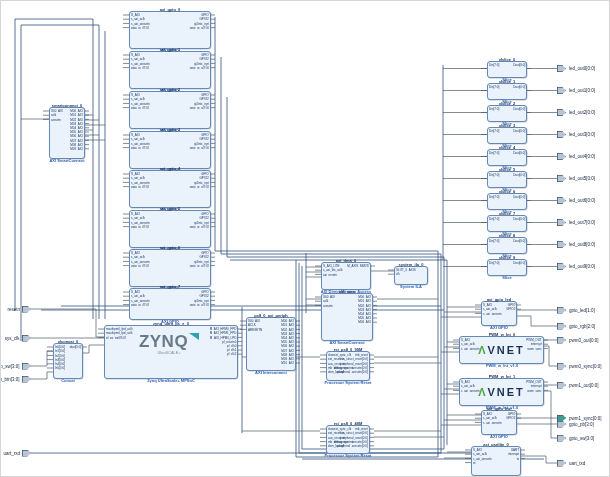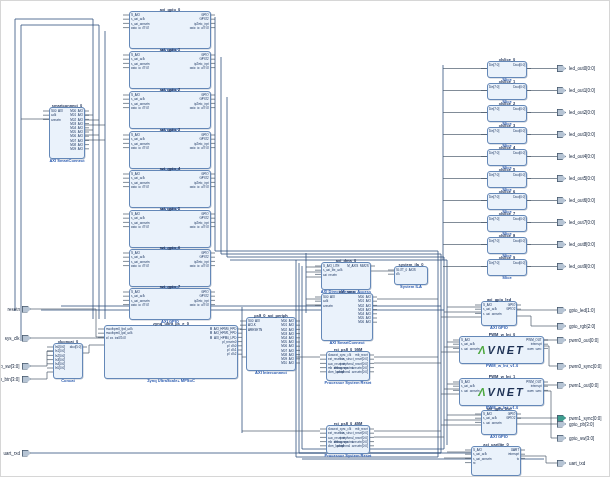--- a/index.html
+++ b/index.html
@@ -21,21 +21,21 @@
   .pins.pl{left:1px;transform:scale(.5);transform-origin:0 0;text-align:left;}
   .pins.pr{right:1px;transform:scale(.5);transform-origin:100% 0;text-align:right;}
   .pin{white-space:nowrap;height:8.4px;}
   .zylogo{position:absolute;left:26px;top:7px;width:76px;text-align:center;color:#67798b;}
   .zword{font-weight:bold;font-size:17px;line-height:17px;letter-spacing:.5px;}
   .zsw{display:inline-block;width:0;height:0;border-top:7px solid #2ba3b4;
        border-left:10px solid transparent;vertical-align:top;margin-left:1px;}
   .zsub{font-size:7px;line-height:8px;color:#7d8da0;transform:scale(.55);transform-origin:50% 0;}
   .avlogo{position:absolute;left:14px;right:14px;top:50%;transform:translateY(-50%);
           text-align:center;font-weight:bold;font-size:11px;line-height:11px;
-          letter-spacing:2px;color:#1d3154;font-style:italic;}
+          letter-spacing:2px;color:#1d3154;}
   .avmark{color:#4ca83f;}
   .port{position:absolute;height:7px;z-index:3;}
   .pent{position:absolute;left:0;top:0;width:9px;height:7px;background:#b6c4d4;
         box-shadow:inset 0 0 0 .8px #46586c;
         clip-path:polygon(0 0,58% 0,100% 50%,58% 100%,0 100%);}
   .plabel{position:absolute;top:-1px;font-size:9px;line-height:9px;white-space:nowrap;color:#14233c;}
   .port.in .plabel{right:11px;transform:scale(.5);transform-origin:100% 50%;}
   .port.out .plabel{left:12px;transform:scale(.5);transform-origin:0 50%;}
 </style>
 </head>
@@ -487,20 +487,21 @@
       </div>
       <div class="pins pr">
         <div class="pin">M_AXI_HPM0_FPD</div>
         <div class="pin">M_AXI_HPM1_FPD</div>
         <div class="pin">M_AXI_HPM0_LPD</div>
         <div class="pin">pl_resetn0</div>
         <div class="pin">pl_clk0</div>
         <div class="pin">pl_clk1</div>
         <div class="pin">pl_clk2</div>
       </div>
+      <div class="zylogo"><span class="zword">ZYNQ</span><span class="zsw"></span><div class="zsub">UltraSCALE+</div></div>
     </div>
     <div class="block" style="left: 52px; top: 342px; width: 28px; height: 34px;">
       <div class="bt">xlconcat_0</div>
       <div class="bl">Concat</div>
       <div class="pins pl">
         <div class="pin">In0[0:0]</div>
         <div class="pin">In1[0:0]</div>
         <div class="pin">In2[0:0]</div>
         <div class="pin">In3[0:0]</div>
         <div class="pin">In4[0:0]</div>

